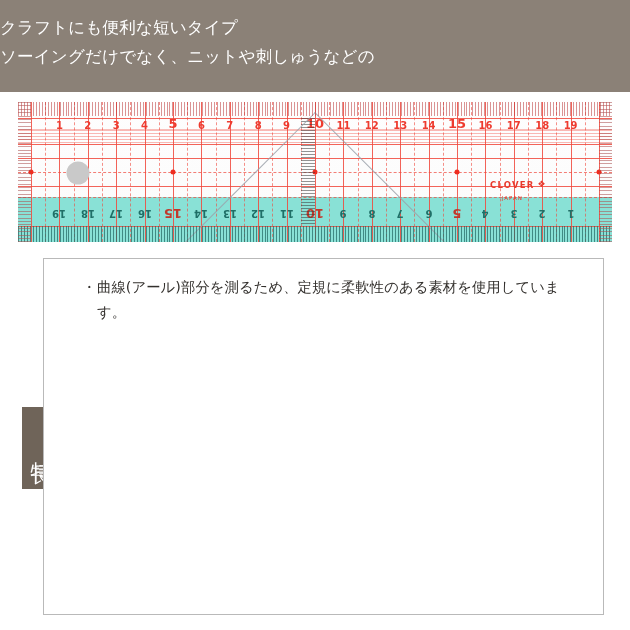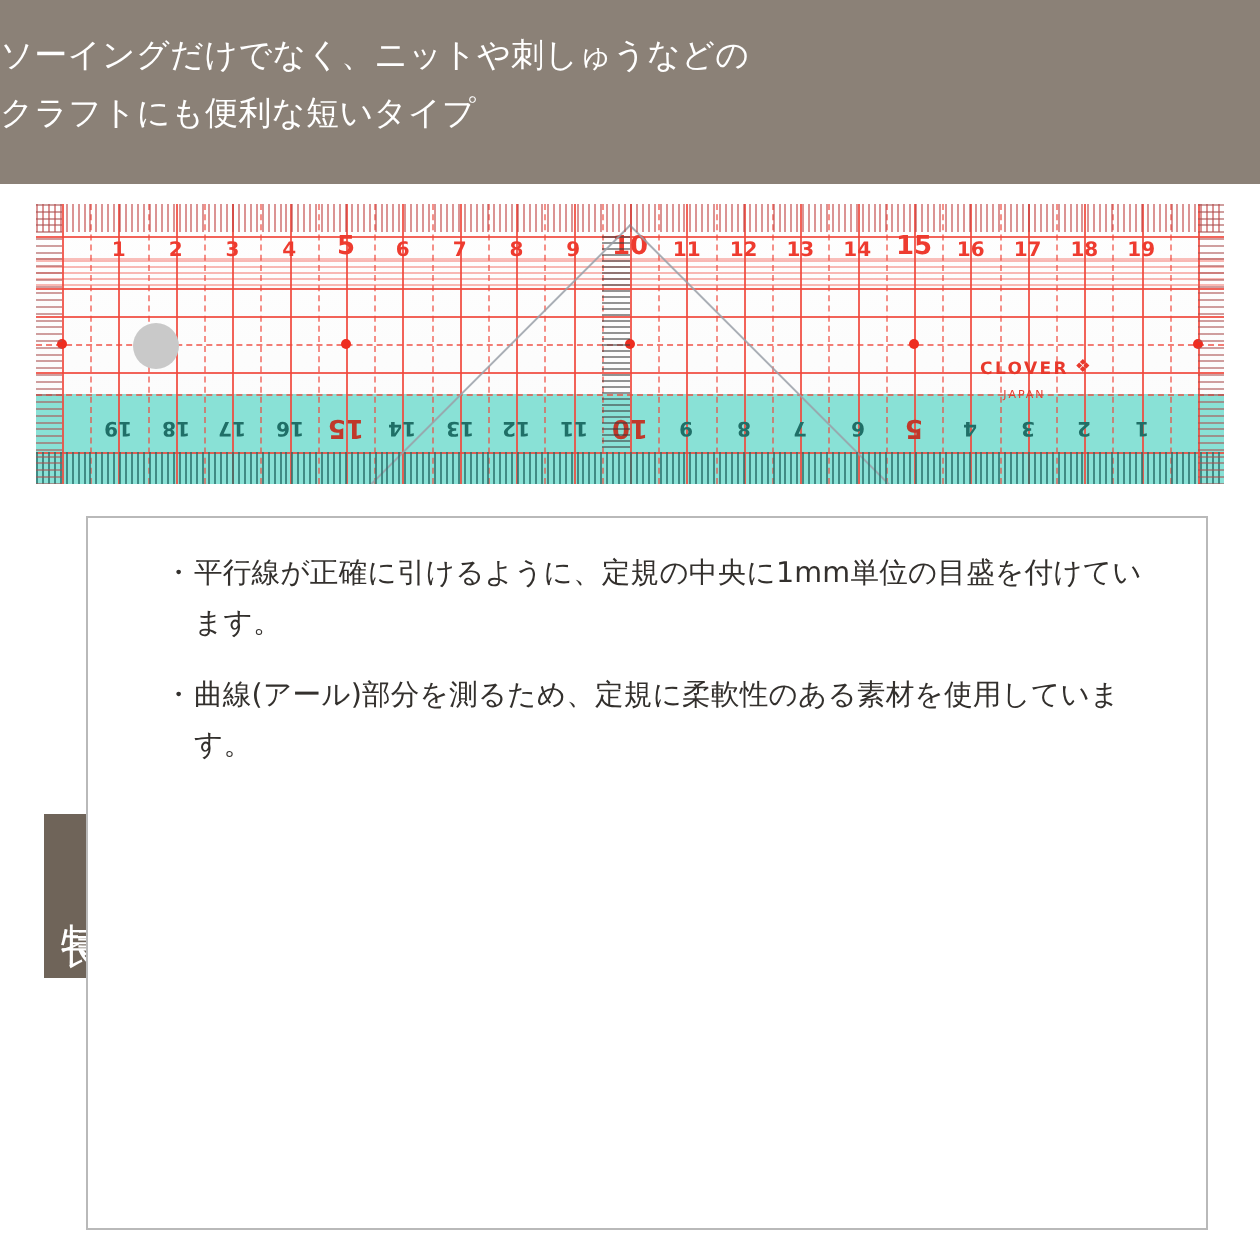--- a/index.html
+++ b/index.html
@@ -201,22 +201,22 @@
     font-family:"DejaVu Sans","Liberation Sans",sans-serif;
     font-size:21px;letter-spacing:4px;
   }
 </style>
 </head>
 <body>
 
 <div class="header">
   <div class="header-inner">
     <div class="subtitle-block">
+      <div class="subtitle-line">クラフトにも便利な短いタイプ</div>
       <div class="subtitle-line">ソーイングだけでなく、ニットや刺しゅうなどの</div>
-      <div class="subtitle-line">クラフトにも便利な短いタイプ</div>
     </div>
   </div>
 </div>
 
 <div class="ruler-area">
   <div class="ruler" id="ruler">
     <div class="ruler-body"></div>
     <div class="green-zone"></div>
     <div class="band-10-15"></div>
     <div class="vgrid" id="vgrid">
@@ -328,16 +328,15 @@
     </div>
   </div>
 </div>
 
 <div class="tab">
   <span class="tab-text">特長</span>
 </div>
 
 <div class="features">
   <ul class="feat-list" id="feat-list">
-      <li class="feat-item">平行線が正確に引けるように、定規の中央に1mm単位の目盛を付けています。</li>
       <li class="feat-item">曲線(アール)部分を測るため、定規に柔軟性のある素材を使用しています。</li>
     </ul>
 </div>
 
 </body></html>

